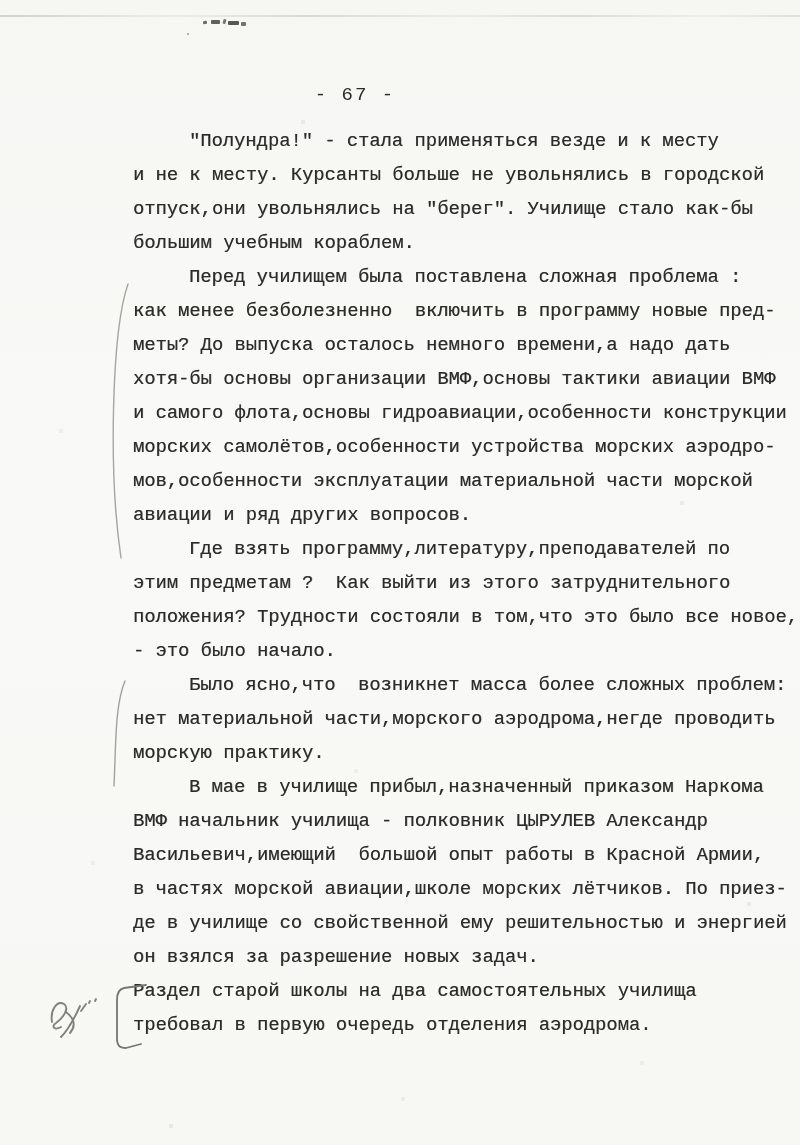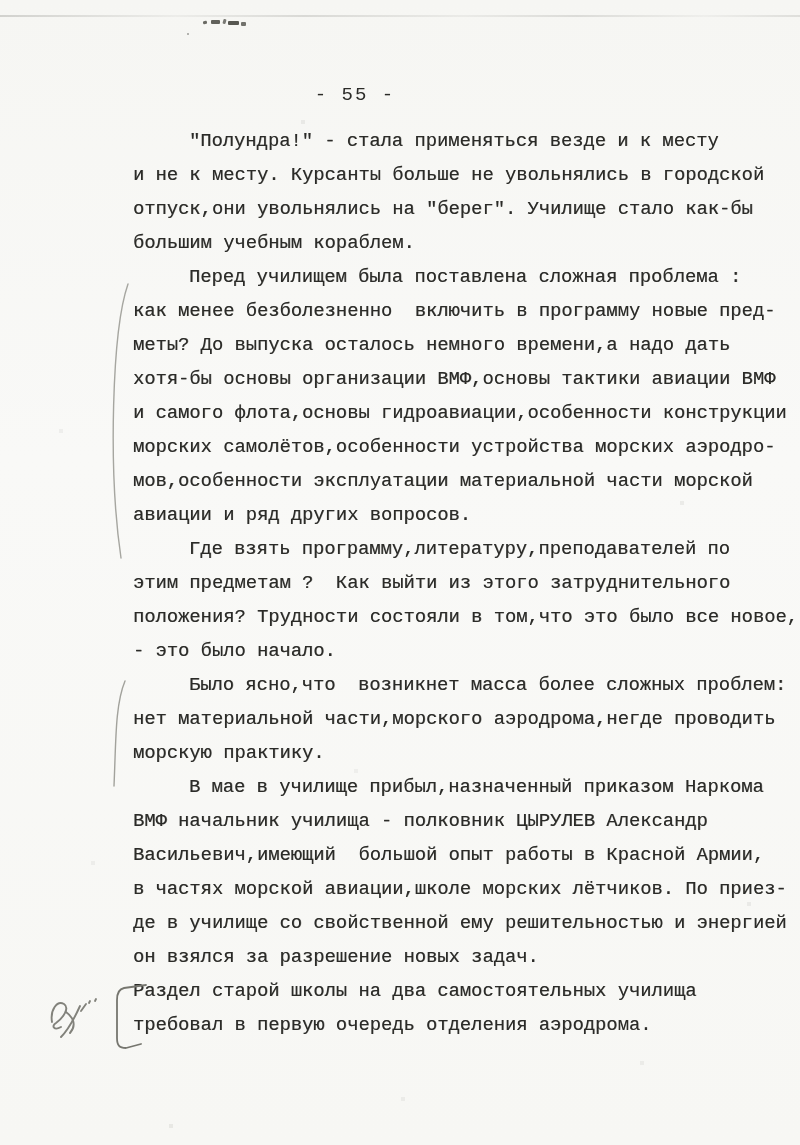--- a/index.html
+++ b/index.html
@@ -63,21 +63,21 @@
 
   <div class="smudges">
     <span class="sm1"></span>
     <span class="sm2"></span>
     <span class="sm3"></span>
     <span class="sm4"></span>
     <span class="sm5"></span>
     <span class="sm6"></span>
   </div>
 
-  <div class="pagenum">- 55 -</div>
+  <div class="pagenum">- 67 -</div>
 
   <div class="text" id="textBody"><p class="para">"Полундра!" - стала применяться везде и к месту<br>и не к месту. Курсанты больше не увольнялись в городской<br>отпуск,они увольнялись на "берег". Училище стало как-бы<br>большим учебным кораблем.</p><p class="para">Перед училищем была поставлена сложная проблема :<br>как менее безболезненно  включить в программу новые пред-<br>меты? До выпуска осталось немного времени,а надо дать<br>хотя-бы основы организации ВМФ,основы тактики авиации ВМФ<br>и самого флота,основы гидроавиации,особенности конструкции<br>морских самолётов,особенности устройства морских аэродро-<br>мов,особенности эксплуатации материальной части морской<br>авиации и ряд других вопросов.</p><p class="para">Где взять программу,литературу,преподавателей по<br>этим предметам ?  Как выйти из этого затруднительного<br>положения? Трудности состояли в том,что это было все новое,<br>- это было начало.</p><p class="para">Было ясно,что  возникнет масса более сложных проблем:<br>нет материальной части,морского аэродрома,негде проводить<br>морскую практику.</p><p class="para">В мае в училище прибыл,назначенный приказом Наркома<br>ВМФ начальник училища - полковник ЦЫРУЛЕВ Александр<br>Васильевич,имеющий  большой опыт работы в Красной Армии,<br>в частях морской авиации,школе морских лётчиков. По приез-<br>де в училище со свойственной ему решительностью и энергией<br>он взялся за разрешение новых задач.<br>Раздел старой школы на два самостоятельных училища<br>требовал в первую очередь отделения аэродрома.</p></div>
 
   <svg class="pencil" viewBox="0 0 800 1145" xmlns="http://www.w3.org/2000/svg">
     <path d="M 128,284 C 112,330 108,470 121,558" fill="none" stroke="#a6a6a0" stroke-width="1.4" stroke-linecap="round"></path>
     <path d="M 125,681 C 115,705 116,742 114,786" fill="none" stroke="#a2a29c" stroke-width="1.4" stroke-linecap="round"></path>
     <path d="M 146,985 L 124,988 C 119,989 117,993 117,1000 L 117,1038 C 117,1045 119,1048 126,1048 L 141,1044" fill="none" stroke="#76766f" stroke-width="1.8" stroke-linecap="round" stroke-linejoin="round"></path>
     <g fill="none" stroke="#82827b" stroke-width="1.9" stroke-linecap="round">
       <path d="M 52,1022 C 50,1010 57,1000 64,1004 C 70,1008 63,1018 56,1023 C 51,1026 54,1031 61,1027"></path>
       <path d="M 66,1012 C 73,1017 77,1025 70,1033"></path>

